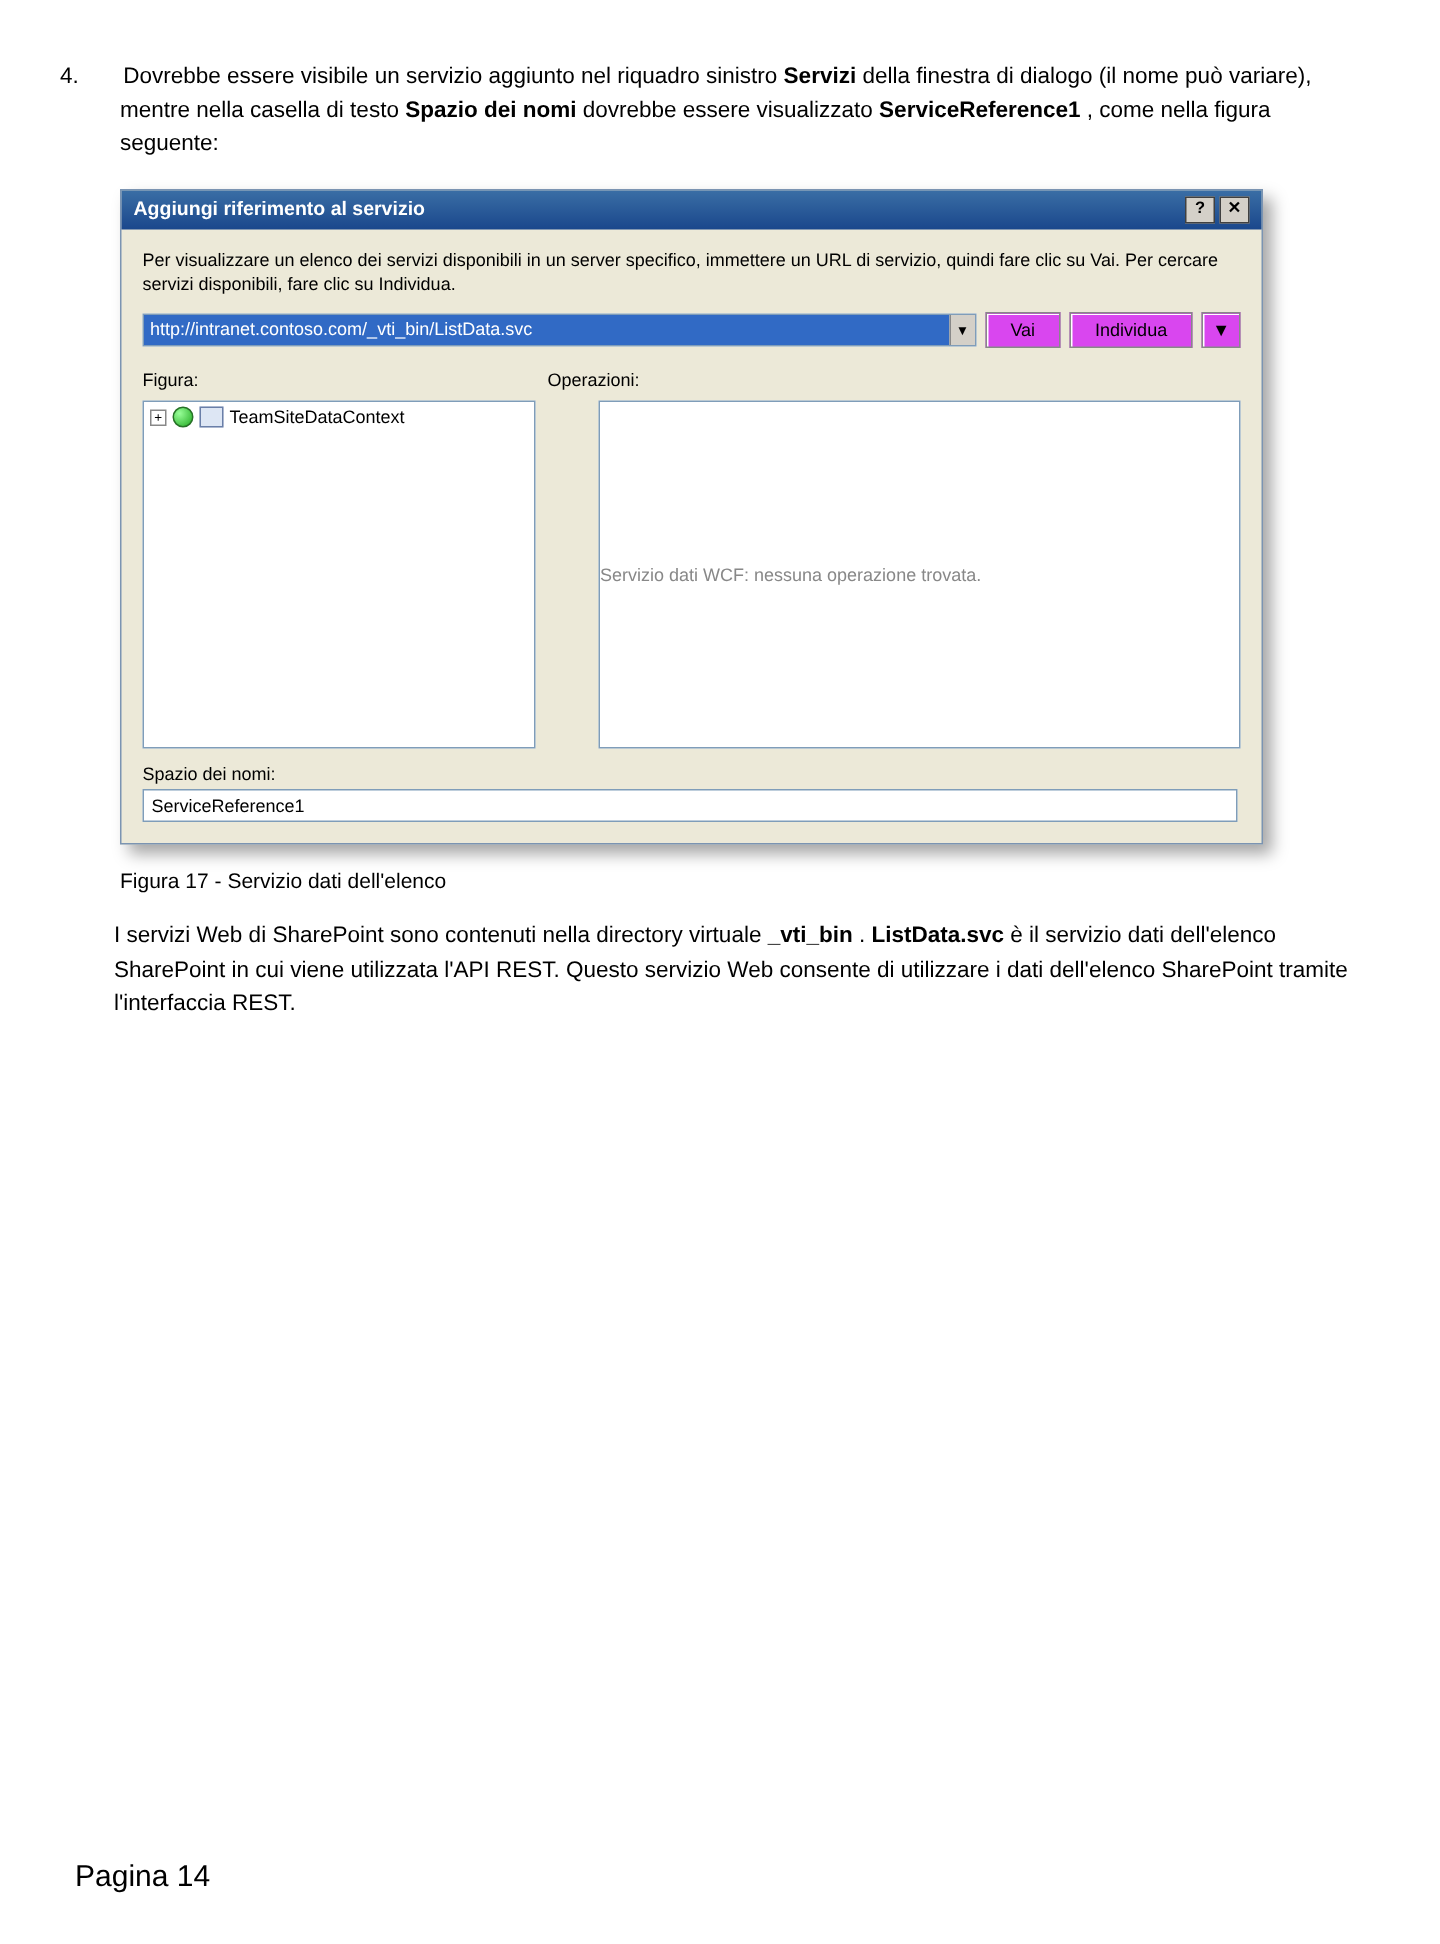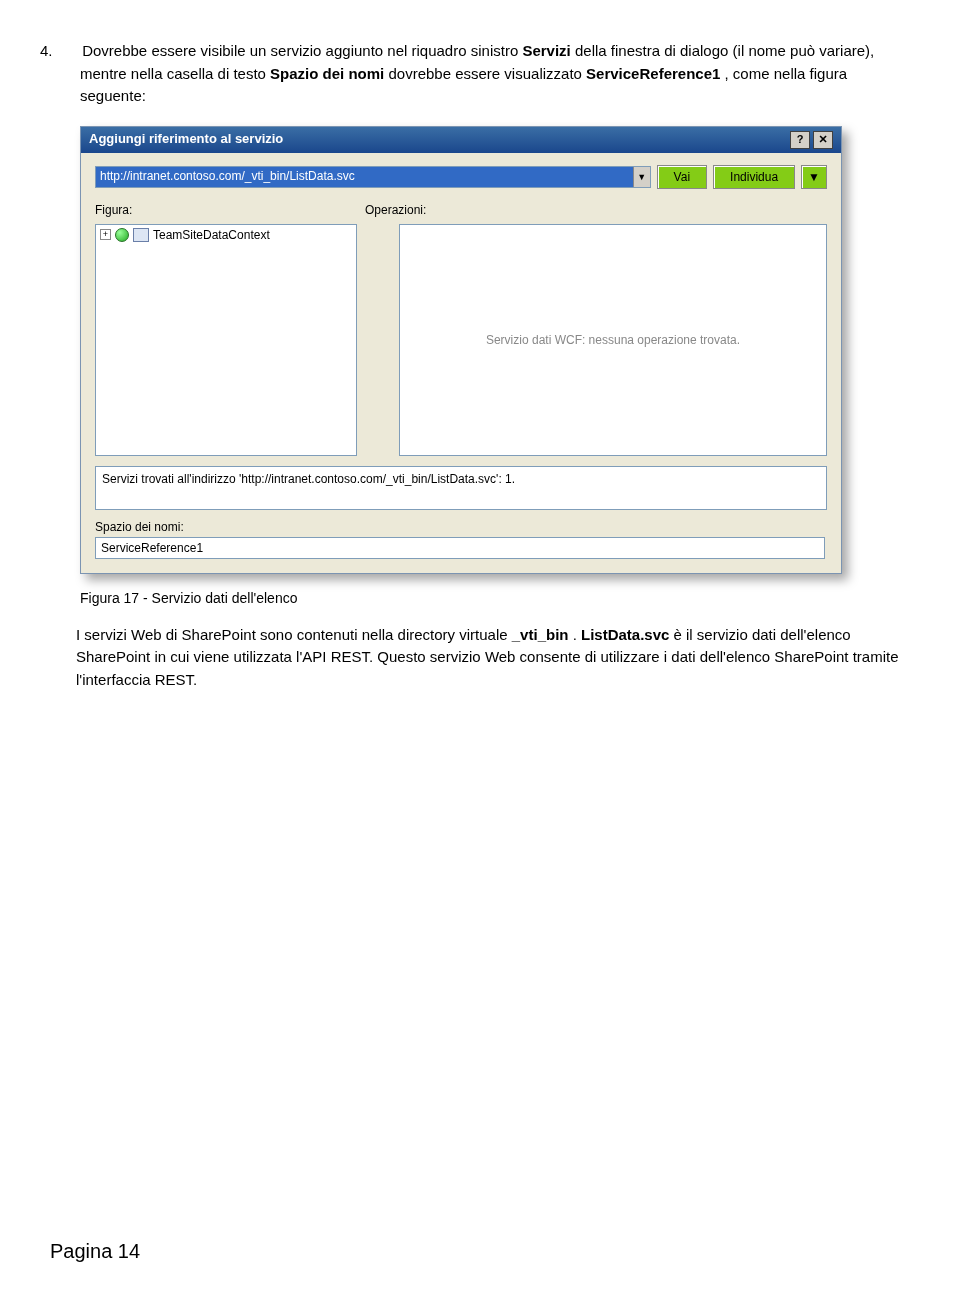--- a/index.html
+++ b/index.html
@@ -70,42 +70,42 @@
     font-size:12px;
   }
   .combo .dd {
     width:16px;
     background:#d4d0c8;
     border-left:1px solid #888;
     display:flex;align-items:center;justify-content:center;
     font-size:9px;
   }
   .btn {
-    background:#84cc16;
+    background:#d946ef;
     border:1px solid #888;
     height:22px;
     padding: 0 16px;
     font-size:12px;
     display:inline-flex;
     align-items:center;
     box-shadow: inset 1px 1px 0 #fff;
   }
   .btn.small { padding:0 6px; }
   .panes { display:flex; gap:10px; margin-top:4px; }
   .pane-lbls { display:flex; gap:10px; }
   .pane-lbls > div:first-child { width: 260px; }
   .pane {
     background:#fff;
     border:1px solid #7f9db9;
     height: 230px;
     overflow:hidden;
     font-size:12px;
   }
   .pane.left { width: 260px; }
-  .pane.right { flex:1; display:flex; align-items:center; justify-content:center; color:#888; padding:0 0; text-align:center;margin-left:32px; }
+  .pane.right { flex:1; display:flex; align-items:center; justify-content:flex-start; color:#888; padding:0 0; text-align:center;margin-left:32px; }
   .tree-row { display:flex; align-items:center; gap:4px; padding:3px 4px; }
   .tree-plus {
     width:9px;height:9px;border:1px solid #888;
     font-size:9px;line-height:8px;text-align:center;
   }
   .node-ico1 {
     width:12px;height:12px;border-radius:50%;
     background: radial-gradient(circle at 30% 30%, #9f9, #2a2);
     border:1px solid #277227;
   }
@@ -151,20 +151,21 @@
 </div>
 
 <div class="dialog">
   <div class="titlebar">
     <span>Aggiungi riferimento al servizio</span>
     <span class="spacer"></span>
     <span class="winbtn">?</span>
     <span class="winbtn">✕</span>
   </div>
   <div class="dlg-body">
+    <div class="desc">Per visualizzare un elenco dei servizi disponibili in un server specifico, immettere un URL di servizio, quindi fare clic su Vai. Per cercare servizi disponibili, fare clic su Individua.</div>
     <div class="row">
       <div class="combo">
         <div class="sel">http://intranet.contoso.com/_vti_bin/ListData.svc</div>
         <div class="dd">▼</div>
       </div>
       <div class="btn">Vai</div>
       <div class="btn">Individua</div>
       <div class="btn small">▼</div>
     </div>
 
@@ -179,23 +180,20 @@
           <span class="node-ico1"></span>
           <span class="node-ico2"></span>
           <span>TeamSiteDataContext</span>
         </div>
       </div>
       <div class="pane right">
         <span>Servizio dati WCF: nessuna operazione trovata.</span>
       </div>
     </div>
 
-    <div class="status">
-      <span>Servizi trovati all'indirizzo 'http://intranet.contoso.com/_vti_bin/ListData.svc': 1.</span>
-    </div>
 
     <div class="lbl" style="margin-top:10px;">Spazio dei nomi:</div>
     <input class="ns-input" value="ServiceReference1" style="">
   </div>
 </div>
 
 <div class="caption">Figura 17 - Servizio dati dell'elenco</div>
 
 <div class="after">
   <span>I servizi Web di SharePoint sono contenuti nella directory virtuale </span>

